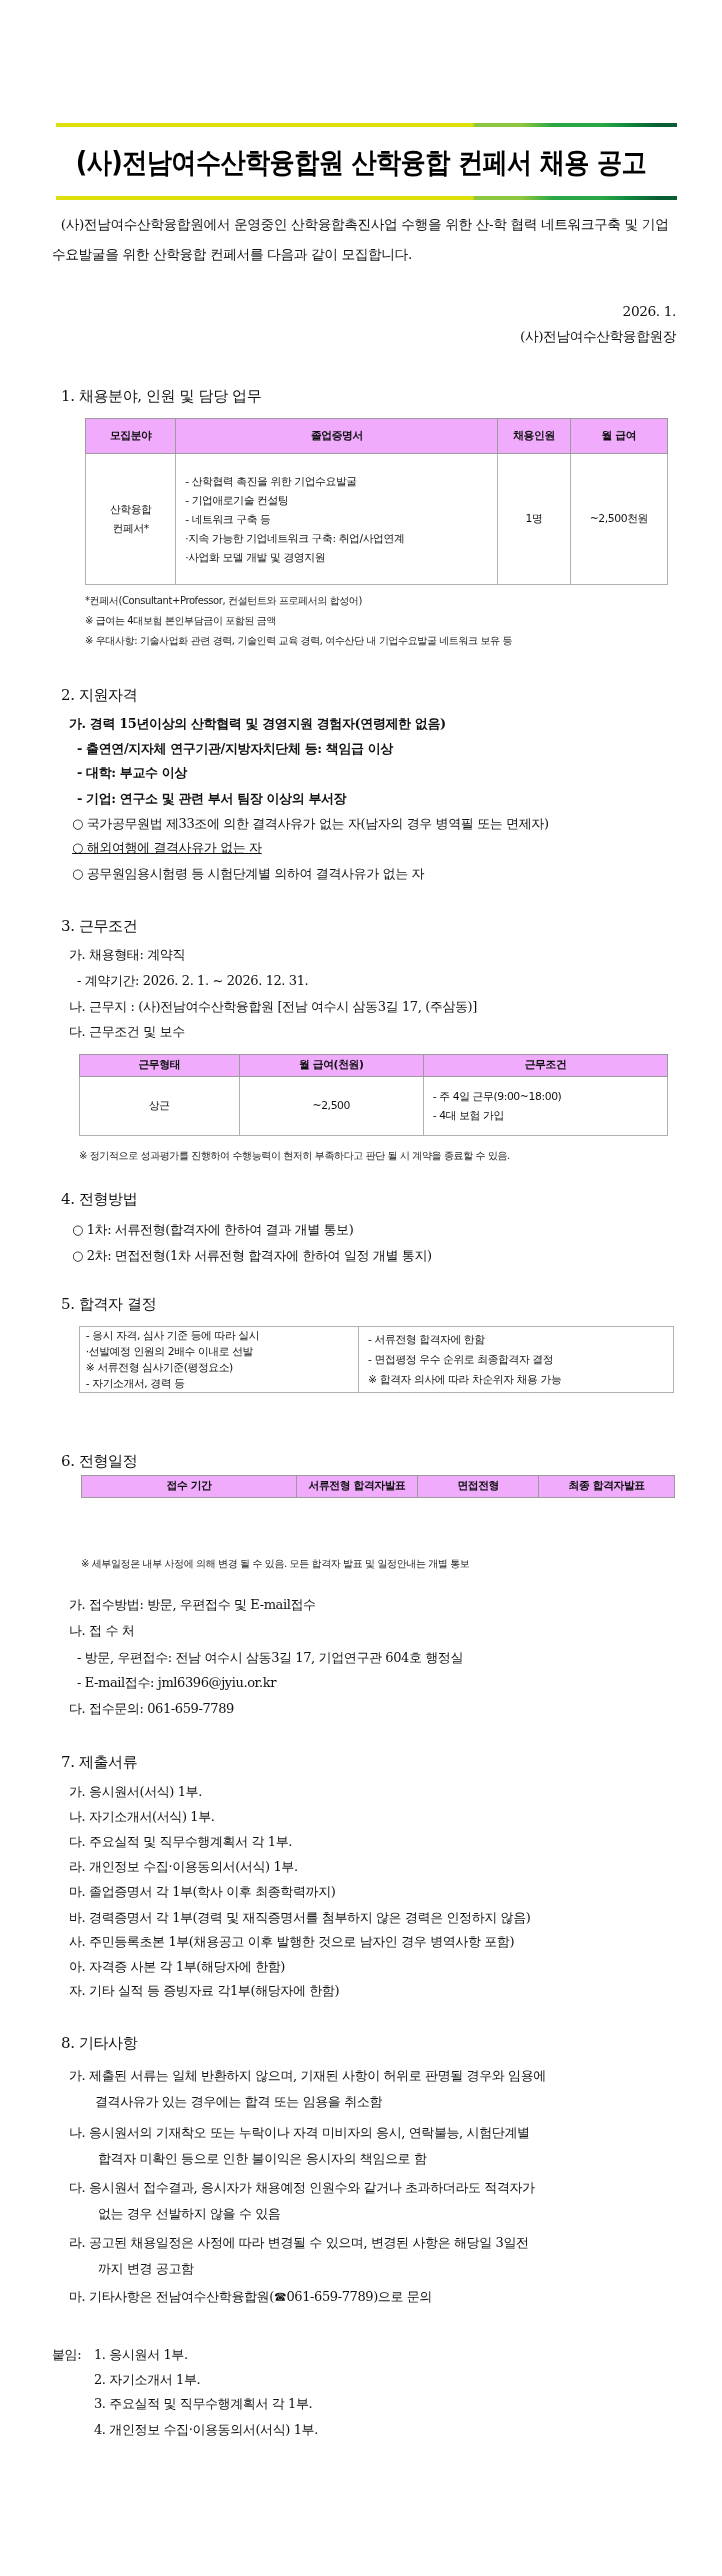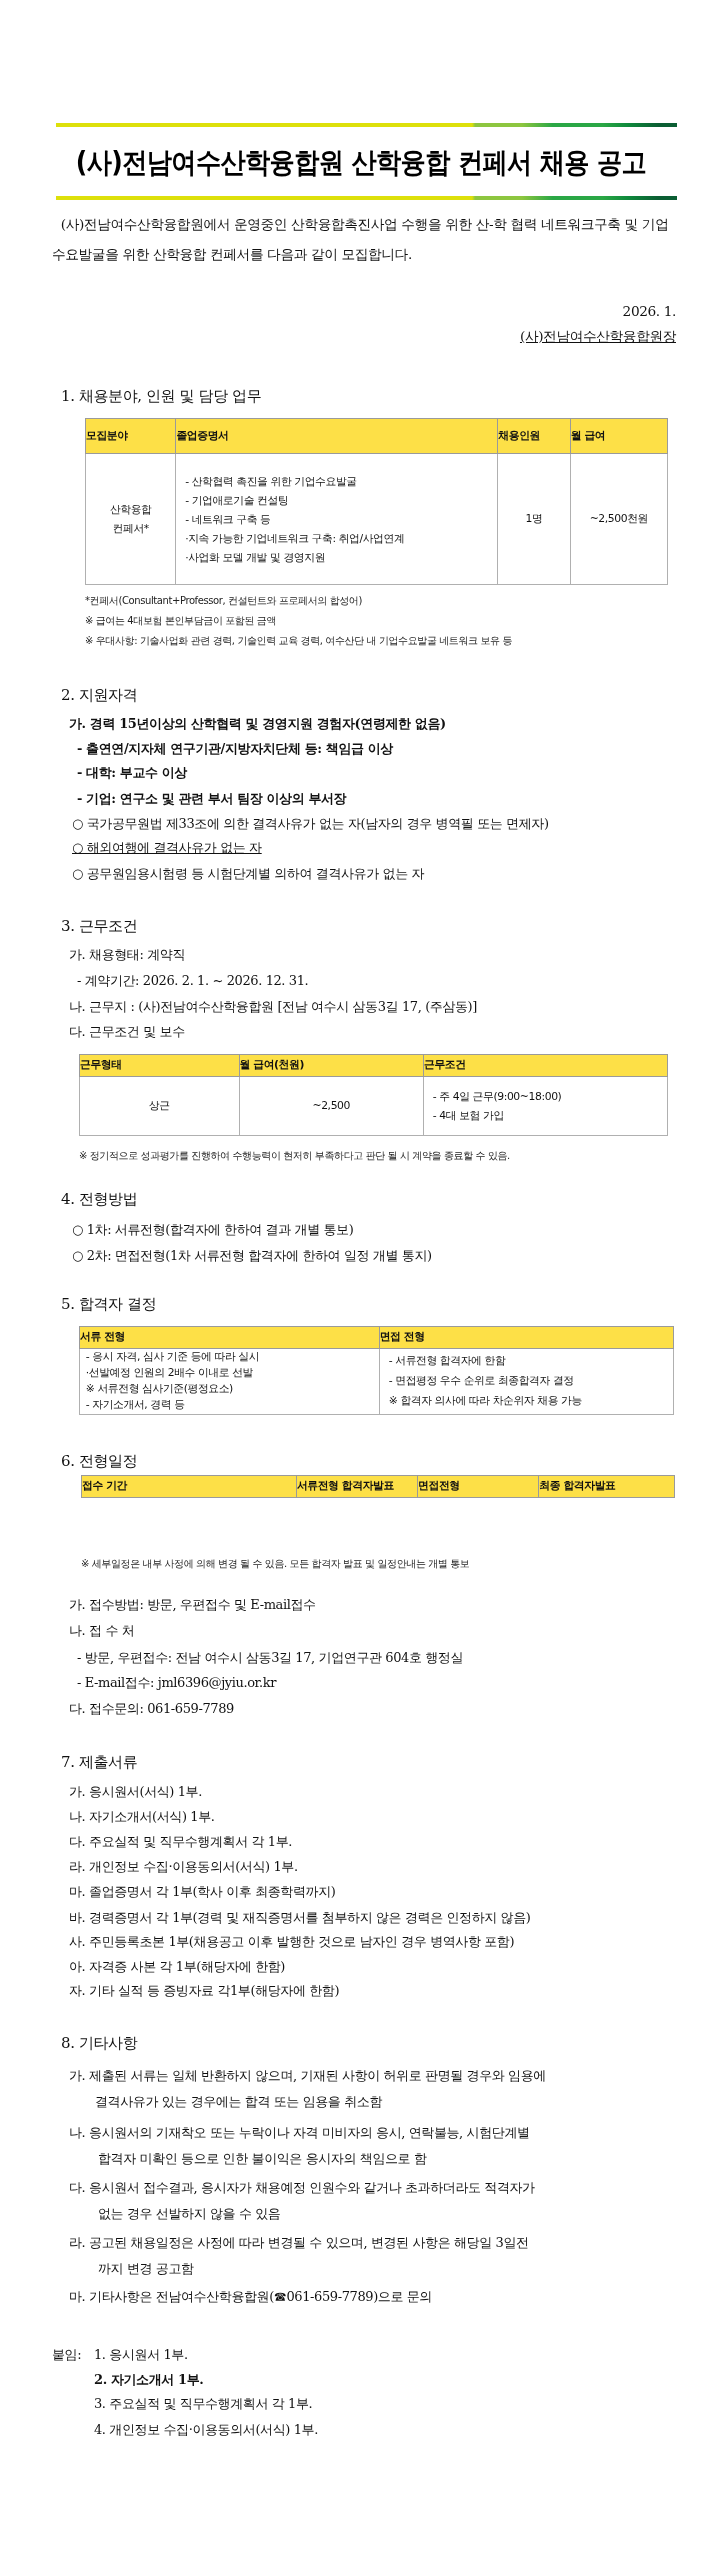--- a/index.html
+++ b/index.html
@@ -12,36 +12,36 @@
            font-size: 28px; letter-spacing: -0.7px; color: #000; transform: scaleX(0.9); }
   .intro { position: absolute; left: 52px; width: 628px; top: 209px; font-size: 13.7px;
            line-height: 30px; text-indent: 8.7px; transform-origin: left; letter-spacing: -0.4px; }
   .right-line { position: absolute; right: 46px; font-size: 13.7px; letter-spacing: -0.4px; }
   .sec { position: absolute; left: 61px; font-size: 15px; letter-spacing: -0.4px; }
   .line { position: absolute; font-size: 13px; letter-spacing: -0.4px; white-space: nowrap; }
   .small { position: absolute; font-family: "DejaVu Sans", "Liberation Sans", sans-serif;
            font-size: 10px; letter-spacing: -0.4px; white-space: nowrap; color: #222; }
   table { position: absolute; border-collapse: collapse;
           font-family: "DejaVu Sans", "Liberation Sans", sans-serif; font-size: 10.8px; letter-spacing: -0.4px; }
-  th { background: #fde047; border: 0.7px solid #9a9a9a; border-top: 1.4px solid #9a9a9a;
-       border-bottom: 1.4px solid #9a9a9a; font-weight: bold; text-align: left; padding: 0; }
+  th { background: #f0abfc; border: 0.7px solid #9a9a9a; border-top: 1.4px solid #9a9a9a;
+       border-bottom: 1.4px solid #9a9a9a; font-weight: bold; text-align: center; padding: 0; }
   td { border: 0.7px solid #b0b0b0; padding: 0; vertical-align: middle; }
   td.c { text-align: center; }
   td.l { text-align: left; padding-left: 8.7px; }
   .cell-lines div { line-height: 19px; white-space: nowrap; }
 </style>
 </head>
 <body>
 
 <div class="bar" style="top:123px;"></div>
 <div class="title">(사)전남여수산학융합원 산학융합 컨페서 채용 공고</div>
 <div class="bar" style="top:196px;"></div>
 <div class="intro">(사)전남여수산학융합원에서 운영중인 산학융합촉진사업 수행을 위한 산-학 협력 네트워크구축 및 기업수요발굴을 위한 산학융합 컨페서를 다음과 같이 모집합니다.</div>
 <div class="right-line" style="top:303px;">2026.   1.</div>
-<div class="right-line" style="top:328px;text-decoration:underline;">(사)전남여수산학융합원장</div>
+<div class="right-line" style="top:328px;">(사)전남여수산학융합원장</div>
 
 <div class="sec" style="top:387px;">1. 채용분야, 인원 및 담당 업무</div>
 <table style="left:85px; top:418px; width:583px;">
   <tbody>
       <tr style="height:35px;">
     <th style="width:90px;">모집분야</th>
     <th style="width:322px;">졸업증명서</th>
     <th style="width:72px;">채용인원</th>
     <th style="width:97px;">월 급여</th>
   </tr>
@@ -99,24 +99,20 @@
   </table>
 <div class="small" style="left:79px; top:1149px;">※ 정기적으로 성과평가를 진행하여 수행능력이 현저히 부족하다고 판단 될 시 계약을 종료할 수 있음.</div>
 
 <div class="sec" style="top:1190px;">4. 전형방법</div>
 <div class="line" style="left:72px; top:1221px;">○  1차: 서류전형(합격자에 한하여 결과 개별 통보)</div>
 <div class="line" style="left:72px; top:1247px;">○  2차: 면접전형(1차 서류전형 합격자에 한하여 일정 개별 통지)</div>
 
 <div class="sec" style="top:1295px;">5. 합격자 결정</div>
 <table style="left:79px; top:1326px; width:595px;">
   <tbody>
-      <tr style="height:21.7px;">
-    <th style="width:301px;">서류 전형</th>
-    <th style="width:295px;">면접 전형</th>
-  </tr>
   <tr style="height:66px;">
     <td class="cell-lines" style="padding-left:5.8px;">
       <div style="line-height:16px;">- 응시 자격, 심사 기준 등에 따라 실시</div>
       <div style="line-height:16px;"> ·선발예정 인원의 2배수 이내로 선발</div>
       <div style="line-height:16px;">   ※ 서류전형 심사기준(평정요소)</div>
       <div style="line-height:16px;">- 자기소개서, 경력 등</div>
     </td>
     <td class="cell-lines" style="padding-left:9px;">
       <div style="line-height:20px;">- 서류전형 합격자에 한함</div>
       <div style="line-height:20px;">- 면접평정 우수 순위로 최종합격자 결정</div>
@@ -161,16 +157,16 @@
 <div class="line" style="left:69px; top:2124px;">나. 응시원서의 기재착오 또는 누락이나 자격 미비자의 응시, 연락불능, 시험단계별</div>
 <div class="line" style="left:98px; top:2150px;">합격자 미확인 등으로 인한 불이익은 응시자의 책임으로 함</div>
 <div class="line" style="left:69px; top:2179px;">다. 응시원서 접수결과, 응시자가 채용예정 인원수와 같거나 초과하더라도 적격자가</div>
 <div class="line" style="left:98px; top:2205px;">없는 경우 선발하지 않을 수 있음</div>
 <div class="line" style="left:69px; top:2234px;">라. 공고된 채용일정은 사정에 따라 변경될 수 있으며, 변경된 사항은 해당일 3일전</div>
 <div class="line" style="left:98px; top:2260px;">까지 변경 공고함</div>
 <div class="line" style="left:69px; top:2288px;">마. 기타사항은 전남여수산학융합원(☎061-659-7789)으로 문의</div>
 
 <div class="line" style="left:52px; top:2346px;">붙임:</div>
 <div class="line" style="left:94px; top:2346px;">1. 응시원서 1부.</div>
-<div class="line" style="left:94px; top:2371px;font-weight:bold;">2. 자기소개서 1부.</div>
+<div class="line" style="left:94px; top:2371px;">2. 자기소개서 1부.</div>
 <div class="line" style="left:94px; top:2395px;">3. 주요실적 및 직무수행계획서 각 1부.</div>
 <div class="line" style="left:94px; top:2421px;">4. 개인정보 수집·이용동의서(서식) 1부.</div>
 
 
 </body></html>

